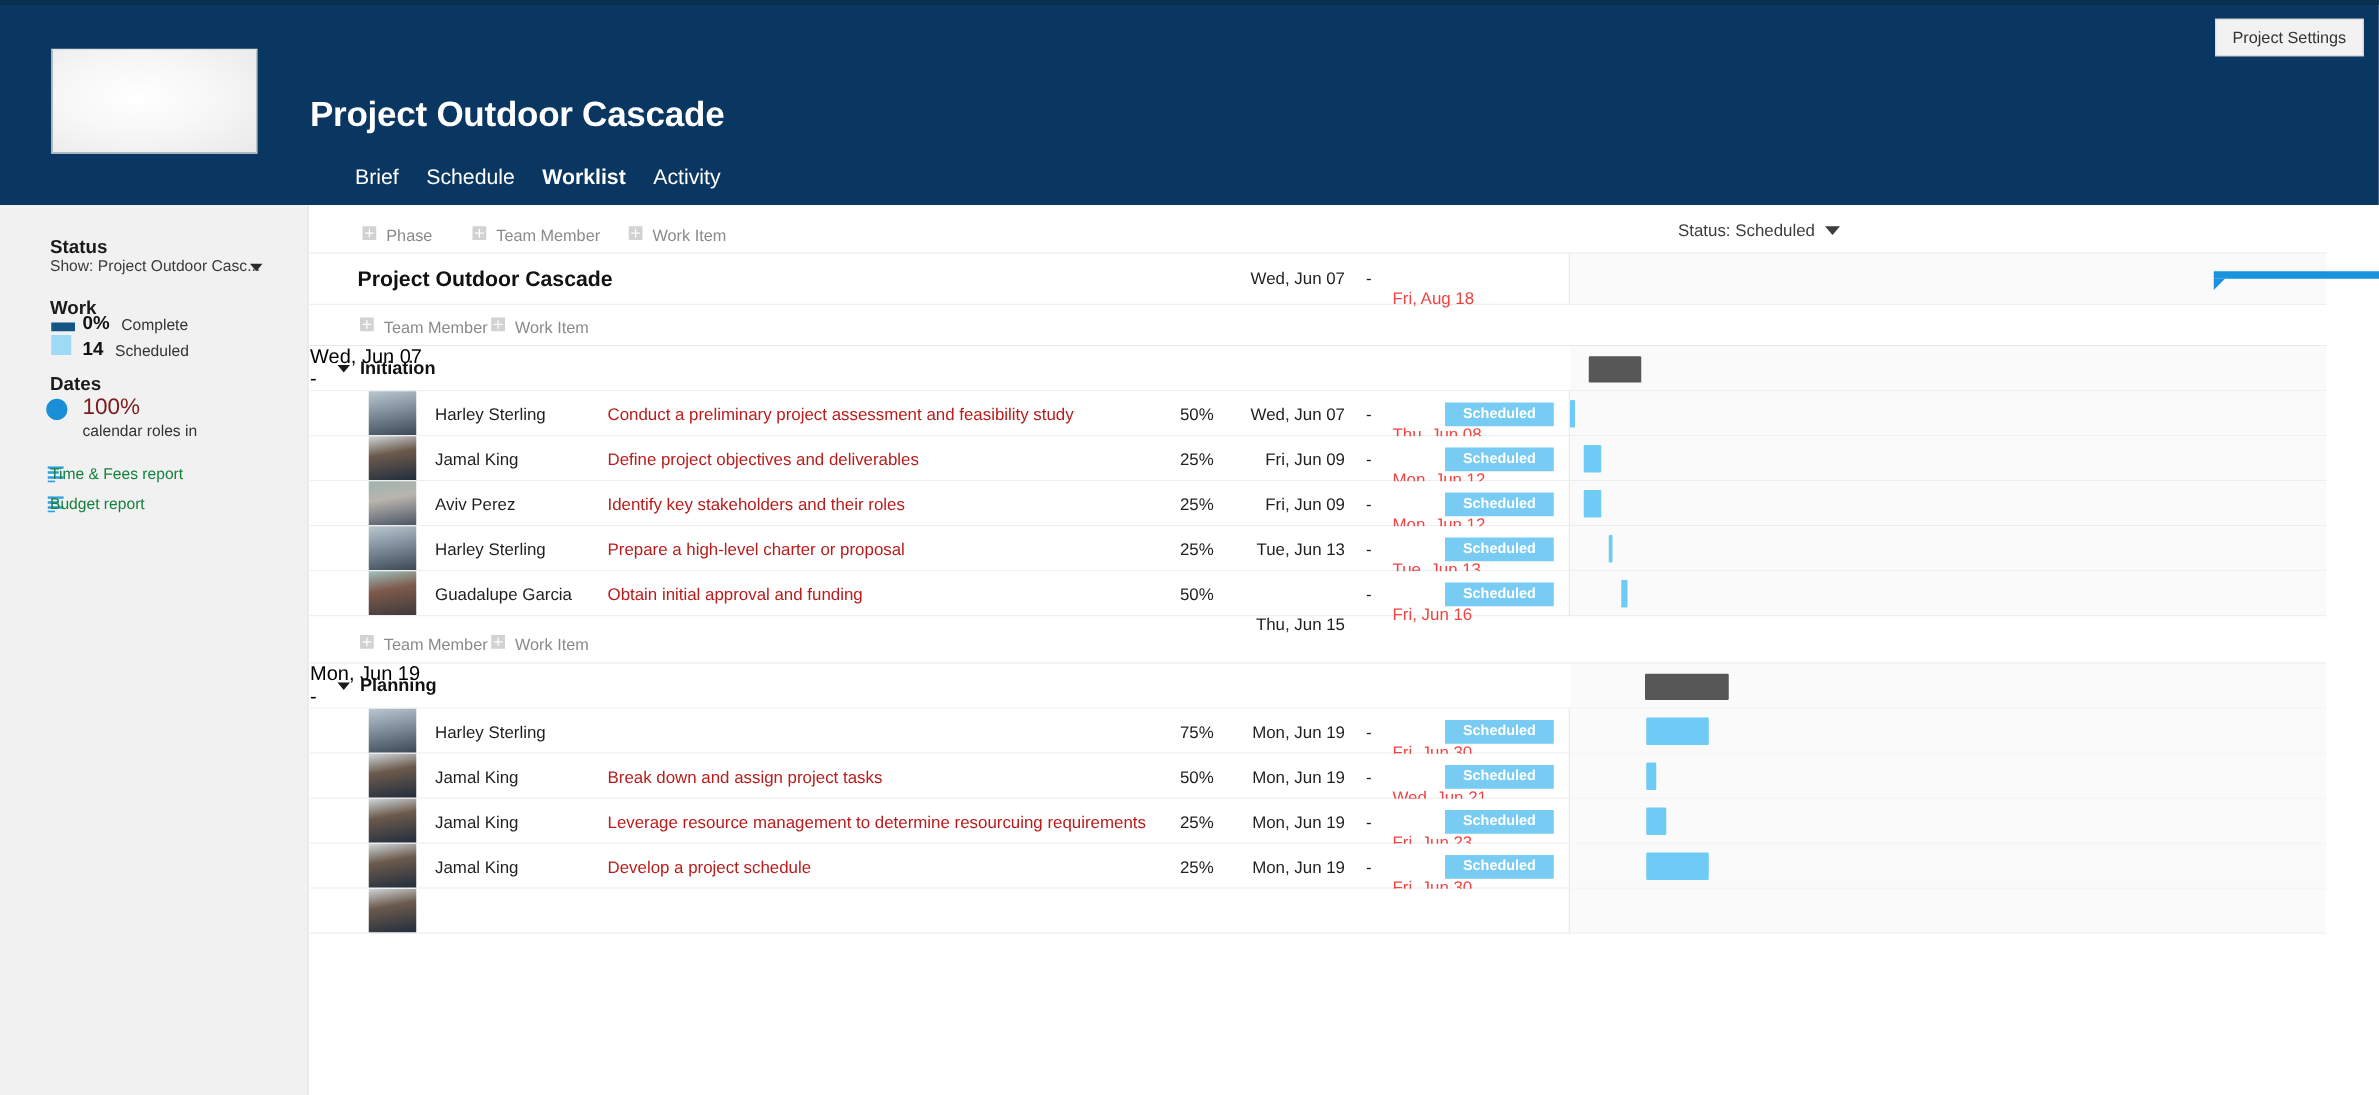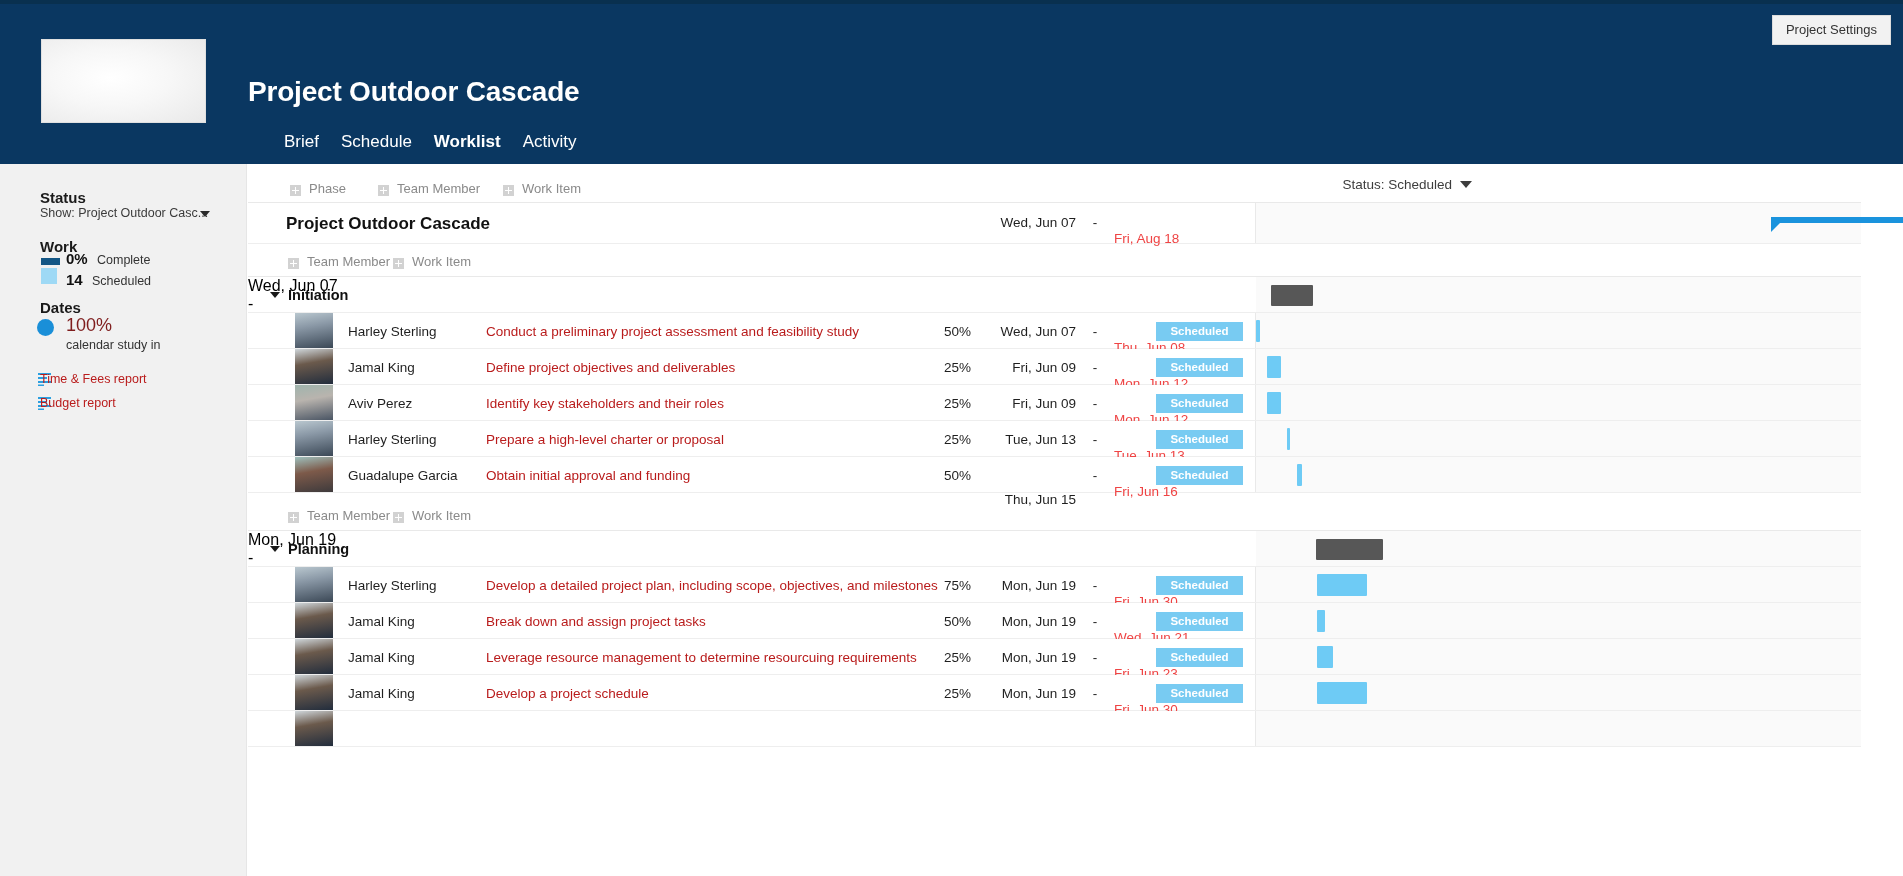--- a/index.html
+++ b/index.html
@@ -87,35 +87,35 @@
   .stat-label {
     position: absolute;
     font-size: 12.5px; color: #333333;
   }
   .stat-pct {
     position: absolute;
     font-size: 18px; font-weight: normal; color: #7f1d1d;
   }
   .report-link {
     position: absolute; left: 40px;
-    font-size: 12.5px; color: #b91c1c; cursor: pointer;
+    font-size: 12.5px; color: #15803d; cursor: pointer;
   }
   .report-icon {
     position: absolute; left: 38px;
     width: 13px; height: 13px;
   }
 
   
   .main {
     position: absolute; left: 248px; top: 164px;
     width: 1655px; height: 712px;
     background: #ffffff;
   }
   .chip {
-    position: absolute; display: flex; align-items: flex-end; gap: 8px;
+    position: absolute; display: flex; align-items: flex-start; gap: 8px;
     cursor: pointer;
   }
   .chip .plusbox {
     width: 11px; height: 11px;
     background: #d2d2d2;
     position: relative;
     flex: 0 0 auto;
   }
   .chip .plusbox::before, .chip .plusbox::after {
     content: ""; position: absolute; background: #ffffff;
@@ -273,21 +273,21 @@
   <div class="stat-big" style="left:66px; top:86px;">0%</div>
   <div class="stat-label" style="left:97px; top:89px;">Complete</div>
 
   <div class="swatch-sq" style="left:41px; top:103px; top:104px; background:#9ed9f5;"></div>
   <div class="stat-big" style="left:66px; top:107px;">14</div>
   <div class="stat-label" style="left:92px; top:110px;">Scheduled</div>
 
   <div class="side-section-label" style="top:135px;">Dates</div>
   <div class="dot-blue" style="left:37px; top:155px;"></div>
   <div class="stat-pct" style="left:66px; top:151px;">100%</div>
-  <div class="stat-label" style="left:66px; top:174px;">calendar study in</div>
+  <div class="stat-label" style="left:66px; top:174px;">calendar roles in</div>
 
   <svg class="report-icon" style="top:209px;" viewBox="0 0 13 13">
     <rect x="0" y="0" width="13" height="2" fill="#2b9fe0"></rect>
     <rect x="0" y="4" width="9" height="2" fill="#2b9fe0"></rect>
     <rect x="0" y="8" width="13" height="2" fill="#2b9fe0"></rect>
     <rect x="0" y="11.5" width="6" height="1.5" fill="#2b9fe0"></rect>
   </svg>
   <div class="report-link" style="top:208px;">Time &amp; Fees report</div>
 
   <svg class="report-icon" style="top:233px;" viewBox="0 0 13 13">
@@ -447,21 +447,20 @@
     <div class="dend" style="top:11px;">Thu, Jul 06</div>
     <div class="tablecellborder"></div>
     <div class="gantt-area">
       <div class="bar phase" style="left:60px; width:67px; top:8px; height:21px;"></div>
     </div>
   </div>
 
   <div class="row task" style="top:403px; height:36px;">
     <div class="avatar" style="background:linear-gradient(170deg,#b9c7cf 0%,#8a98a6 38%,#3b4856 100%);"></div>
     <div class="person" style="top:11px;">Harley Sterling</div>
-    <div class="taskname" style="top:11px;">Develop a detailed project plan, including scope, objectives, and milestones</div>
     <div class="pct" style="top:11px;">75%</div>
     <div class="dstart" style="top:11px;">Mon, Jun 19</div>
     <div class="dash" style="top:11px;">-</div>
     <div class="dend" style="top:11px;">Fri, Jun 30</div>
     <div class="statuschip" style="top:9px;">Scheduled</div>
     <div class="tablecellborder"></div>
     <div class="gantt-area">
       <div class="bar sched" style="left:61px; width:50px; top:7px; height:22px;"></div>
     </div>
   </div>

